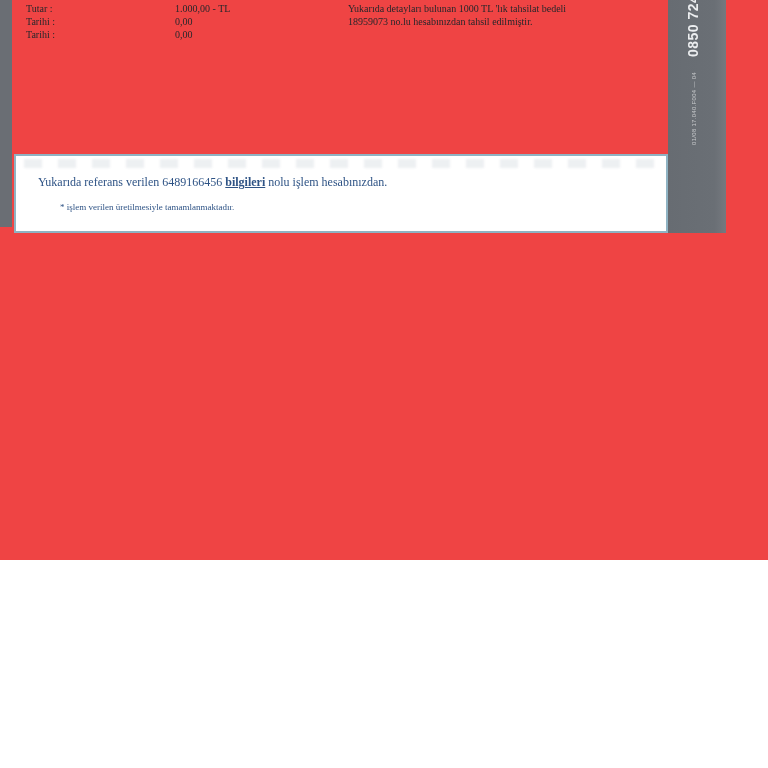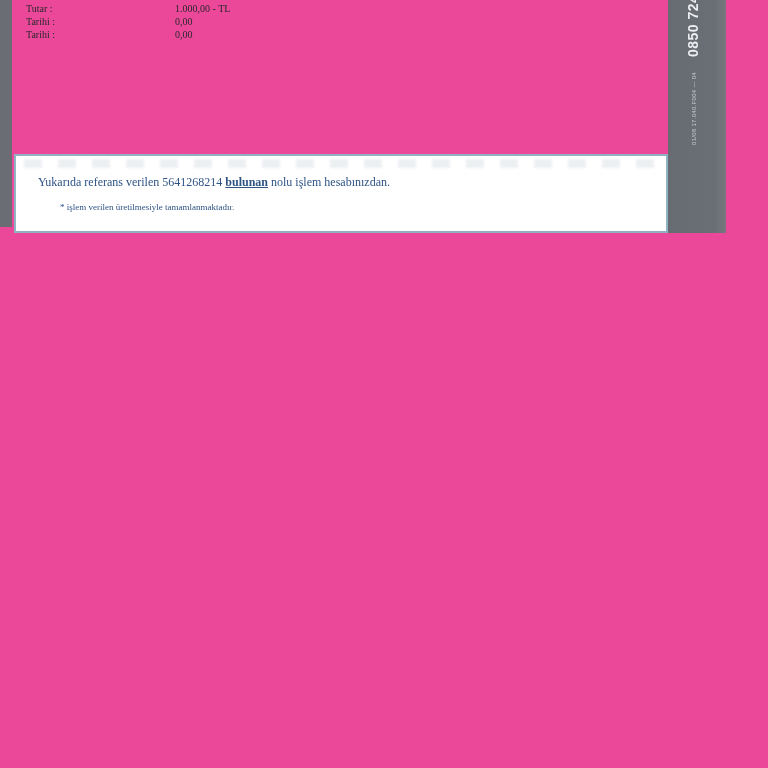--- a/index.html
+++ b/index.html
@@ -1,17 +1,17 @@
 <!DOCTYPE html>
 <html><head>
 <meta charset="utf-8">
 <style>
   html,body{margin:0;padding:0;background:#ffffff;}
   .page{
-    position:relative;width:768px;height:768px;background:#ec4899;overflow:hidden;
+    position:relative;width:768px;height:560px;background:#ef4444;overflow:hidden;
     font-family:"Liberation Serif", serif;color:#26272b;
   }
   
   .left-strip{
     position:absolute;left:0;top:0;width:12px;height:227px;
     background:#6a6e74;
   }
   
   .right-bar{
     position:absolute;left:668px;top:0;width:58px;height:233px;
@@ -81,29 +81,31 @@
     <div class="row">
       <span class="lbl">Tarihi :</span>
       <span class="val">0,00</span>
     </div>
   </div>
 
   <div class="channel">
     <div class="para1">
     </div>
     <div class="para2">
+      <div>Yukarıda detayları bulunan 1000 TL 'lık tahsilat bedeli</div>
+      <div>18959073 no.lu hesabınızdan tahsil edilmiştir.</div>
     </div>
   </div>
 
   <div class="ref-box">
     <div class="ghost"></div>
     <p class="ref-line">
       <span>Yukarıda referans verilen</span>
-      <span>5641268214</span>
-      <span class="keyword">bulunan</span>
+      <span>6489166456</span>
+      <span class="keyword">bilgileri</span>
       <span>nolu işlem hesabınızdan.</span>
     </p>
     <p class="footnote">* işlem verilen üretilmesiyle tamamlanmaktadır.</p>
   </div>
 
   <div class="right-bar"></div>
   <div class="phone">0850 724</div>
   <div class="form-code">01/08 17.040.F004 — 04</div>
 
 </div>

